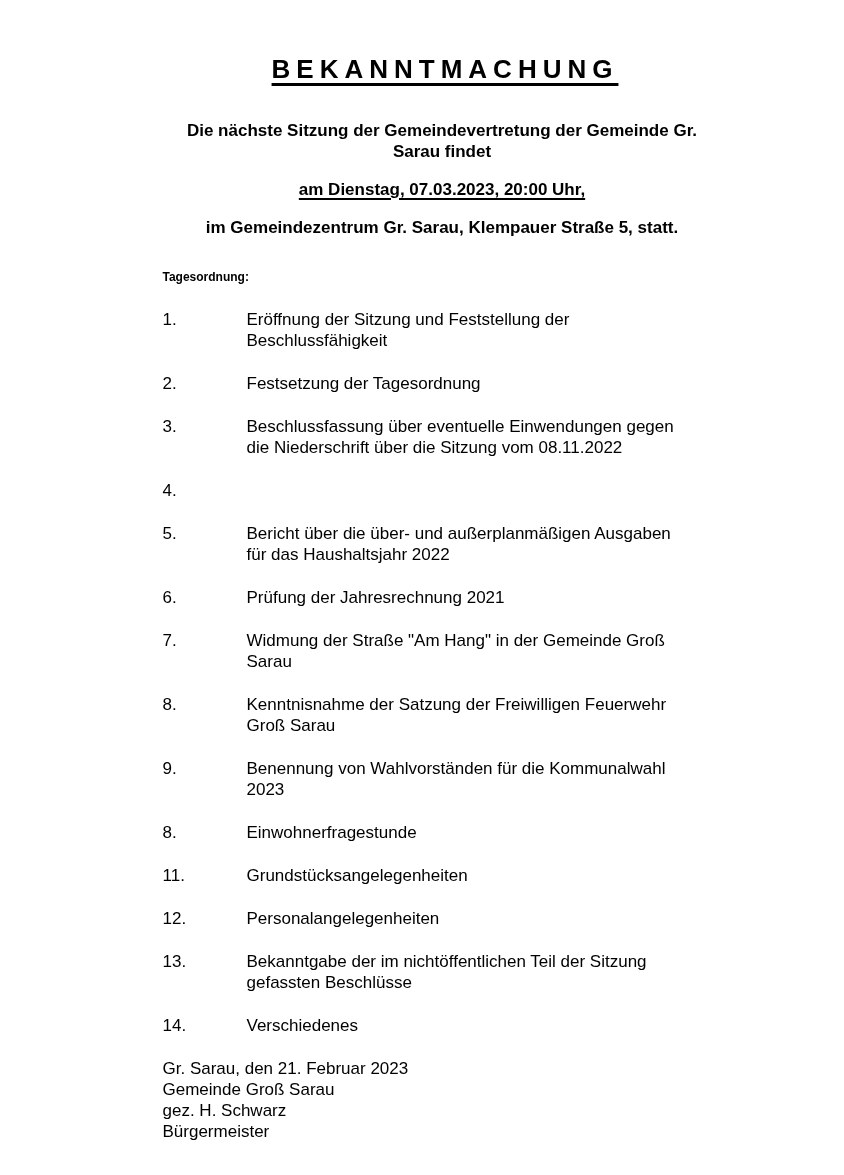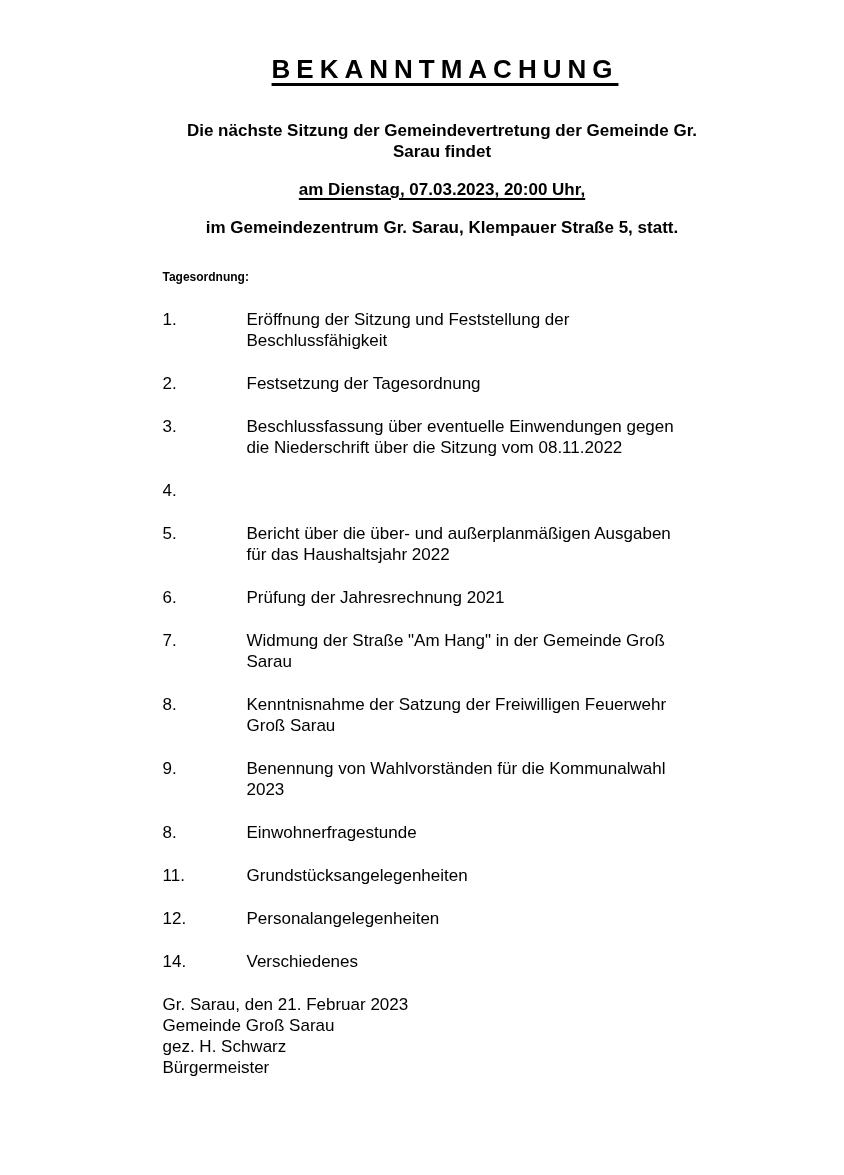--- a/index.html
+++ b/index.html
@@ -134,20 +134,25 @@
     </div>
     <div class="agenda-item">
       <span class="agenda-num">11.</span>
       <span class="agenda-text">Grundstücksangelegenheiten</span>
     </div>
     <div class="agenda-item">
       <span class="agenda-num">12.</span>
       <span class="agenda-text">Personalangelegenheiten</span>
     </div>
     <div class="agenda-item">
+      <span class="agenda-num">13.</span>
+      <span class="agenda-text">Bekanntgabe der im nichtöffentlichen Teil der Sitzung
+gefassten Beschlüsse</span>
+    </div>
+    <div class="agenda-item">
       <span class="agenda-num">14.</span>
       <span class="agenda-text">Verschiedenes</span>
     </div>
 
 
     <p class="signature">Gr. Sarau, den 21. Februar 2023
 Gemeinde Groß Sarau
 gez. H. Schwarz
 Bürgermeister</p>
 

